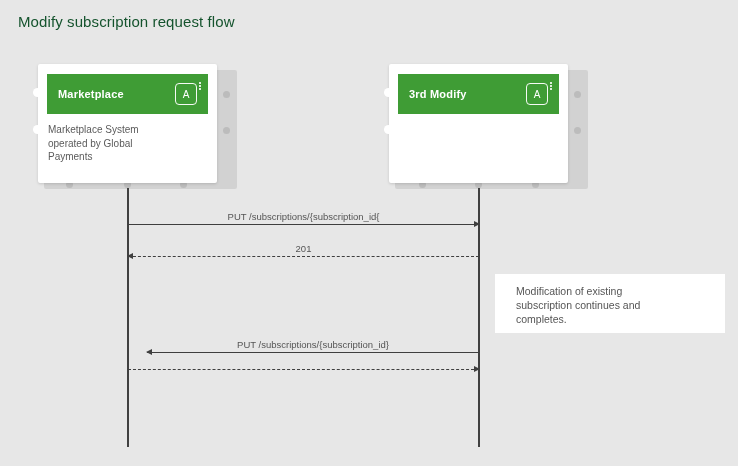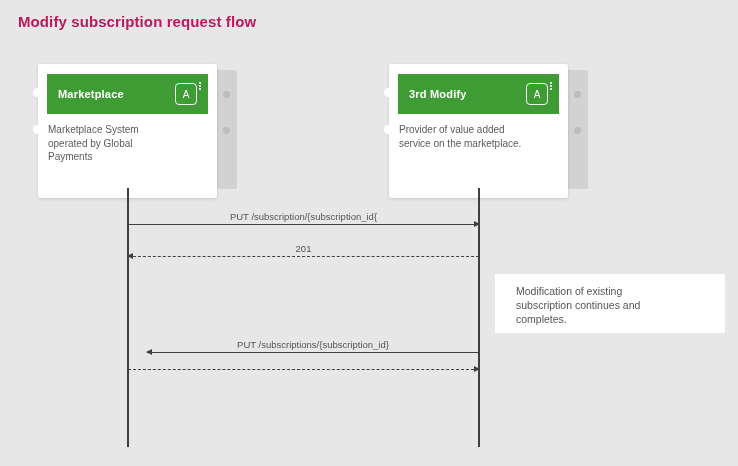--- a/index.html
+++ b/index.html
@@ -3,34 +3,34 @@
 <meta charset="utf-8">
 <style>
   * { margin:0; padding:0; box-sizing:border-box; }
   html,body { width:738px; height:466px; }
   body { font-family:"Liberation Sans", sans-serif; background:#e7e7e7; position:relative; overflow:hidden; }
 
   .stage { position:absolute; left:0; top:0; width:738px; height:466px; background:#e7e7e7; }
 
   .diagram-title {
     position:absolute; left:18px; top:13px;
-    font-size:15px; font-weight:bold; color:#be185d; letter-spacing:0.1px;
+    font-size:15px; font-weight:normal; color:#14532d; letter-spacing:0.1px;
   }
 
   
   .connector-panel {
     position:absolute; width:193px; height:119px; background:#d2d2d2; border-radius:2px;
   }
   .panel-dot {
     position:absolute; width:7px; height:7px; border-radius:50%; background:#bcbcbc;
   }
 
   
   .actor-card {
-    position:absolute; width:179px; height:134px; background:#ffffff; border-radius:2px;
+    position:absolute; width:179px; height:119px; background:#ffffff; border-radius:2px;
     box-shadow:0 1px 3px rgba(0,0,0,0.15); padding:10px 9px;
   }
   .handle-dot {
     position:absolute; width:9px; height:9px; border-radius:50%; background:#ffffff;
   }
   .card-header {
     position:relative; width:161px; height:40px; background:#3f9c35;
     display:flex; align-items:center; justify-content:space-between; padding:0 11px;
   }
   .card-title { color:#ffffff; font-weight:bold; font-size:11px; letter-spacing:0.2px; }
@@ -107,30 +107,29 @@
       <span class="card-title">3rd Modify</span>
       <span class="badge-wrap">
         <span class="component-badge">A</span>
         <span class="kebab">
             <i></i>
             <i></i>
             <i></i>
           </span>
       </span>
     </div>
-    <div class="card-desc">Provider of value added service on the marketplace.</div>
   </div>
   <span class="handle-dot" style="left:384px; top:88px;"></span>
   <span class="handle-dot" style="left:384px; top:125px;"></span>
 
   <div class="lifeline" style="left:127px;"></div>
   <div class="lifeline" style="left:478px;"></div>
 
   <div class="message" style="top:211px;">
-    <div class="msg-label">PUT /subscription/{subscription_id{</div>
+    <div class="msg-label">PUT /subscriptions/{subscription_id{</div>
     <div class="msg-line solid">
       <span class="arrowhead right"></span>
     </div>
   </div>
 
   <div class="message" style="top:243px;">
     <div class="msg-label">201</div>
     <div class="msg-line dashed">
       <span class="arrowhead left"></span>
     </div>

